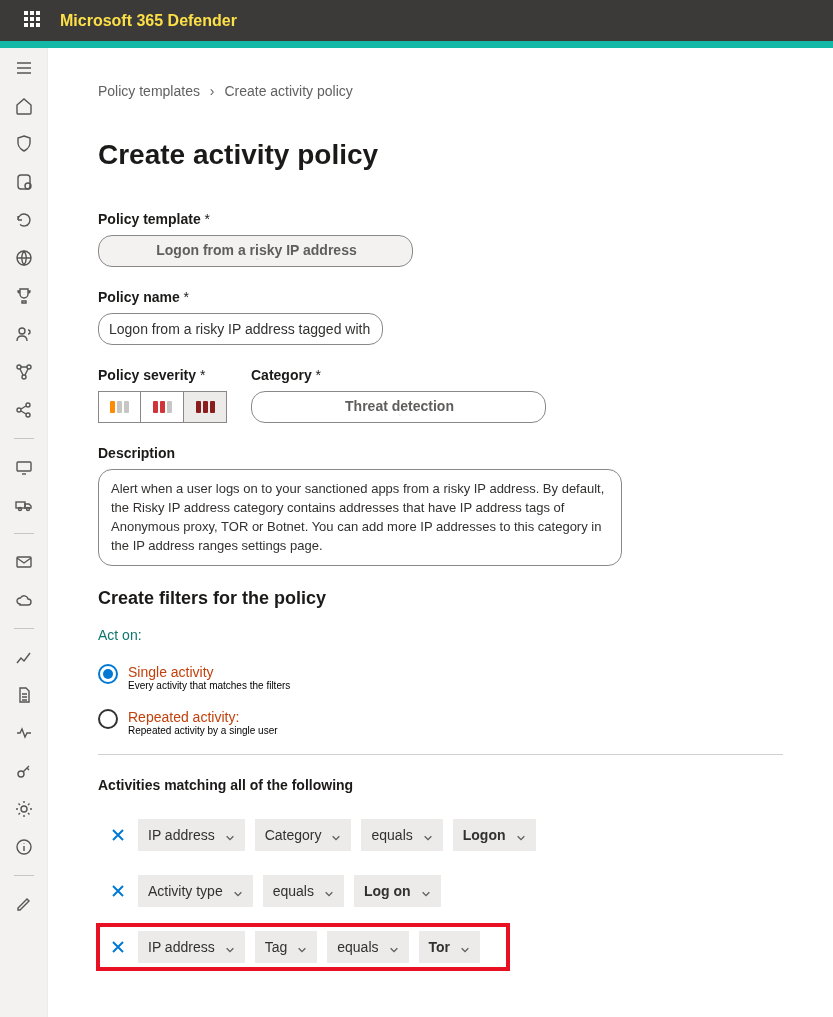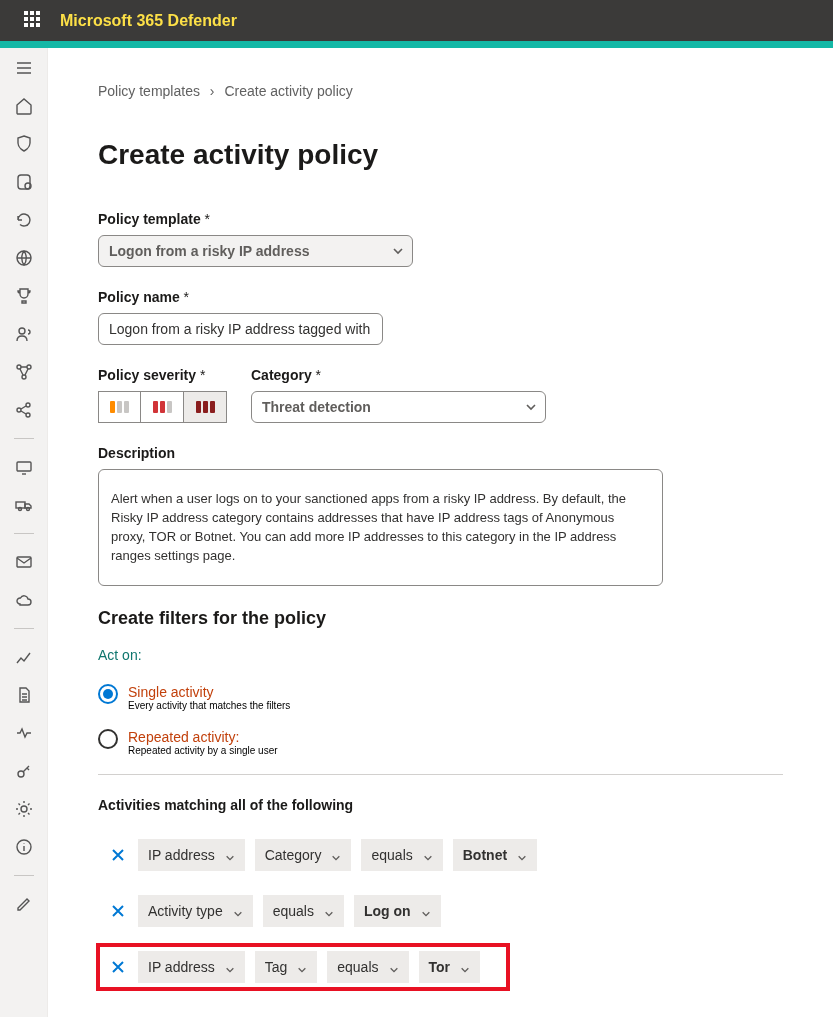--- a/index.html
+++ b/index.html
@@ -22,26 +22,26 @@
   .main { flex: 1; background: #ffffff; padding: 35px 50px 10px 50px; overflow: hidden; }
   .breadcrumb { font-size: 14px; color: #616161; margin-bottom: 40px; }
   .breadcrumb a { color: #616161; text-decoration: none; }
   .breadcrumb .sep { margin: 0 6px; color: #616161; }
   h1 { font-size: 28px; font-weight: 700; color: #1b1a19; margin-bottom: 40px; }
   .label { font-size: 14px; color: #1b1a19; font-weight: 600; margin-bottom: 8px; }
   .req::after { content: " *"; color: #1b1a19; font-weight: normal; }
   .field { margin-bottom: 22px; }
   .select, .textinput, .textarea, .catsel {
     border: 1px solid #8a8886; background: #ffffff; font-size: 14px; color: #323130;
-    padding: 6px 10px; border-radius: 6px;
+    padding: 6px 10px; border-radius: 14px; flex-direction: column;
   }
   .select { width: 315px; height: 32px; background: #f3f2f1; position: relative; font-weight:600; color:#605e5c; display:flex; align-items:center; justify-content:space-between; padding-right:8px;}
   .catsel { width: 295px; height: 32px; background: #ffffff; font-weight:600; color:#605e5c; display:flex; align-items:center; justify-content:space-between; padding-right:8px;text-align:center;}
   .textinput { width: 285px; height: 32px; }
-  .textarea { width: 565px; min-height: 70px; font-size: 13px; line-height: 1.45; color:#323130; padding:20px 12px; }
+  .textarea { width: 524px; min-height: 70px; font-size: 13px; line-height: 1.45; color:#323130; padding:10px 12px; }
   .row2 { display: flex; gap: 24px; }
   .sev-group { display: flex; }
   .sev-btn { width: 43px; height: 32px; border:1px solid #8a8886; background:#ffffff; display:flex; align-items:center; justify-content:center; gap:2px; }
   .sev-btn.active { background:#edebe9; }
   .sev-btn + .sev-btn { border-left: none; }
   .bar { width: 5px; height: 12px; background:#c8c6c4; border-radius:1px;}
   .bar.o { background:#ff8c00; }
   .bar.r { background:#d13438; }
   .bar.d { background:#8a1e1e; }
 
@@ -322,21 +322,21 @@
               <path d="M2 4l4 4 4-4"></path>
             </svg></span>
         </div>
       <div class="pill">
           <span>equals</span>
           <span class="caret"><svg viewBox="0 0 12 12">
               <path d="M2 4l4 4 4-4"></path>
             </svg></span>
         </div>
       <div class="pill strong">
-          <span>Botnet</span>
+          <span>Logon</span>
           <span class="caret"><svg viewBox="0 0 12 12">
               <path d="M2 4l4 4 4-4"></path>
             </svg></span>
         </div>
     </div>
 
     <div class="frow">
       <div class="xbtn">
           <svg viewBox="0 0 16 16">
             <path d="M4 4l8 8M12 4l-8 8"></path>

